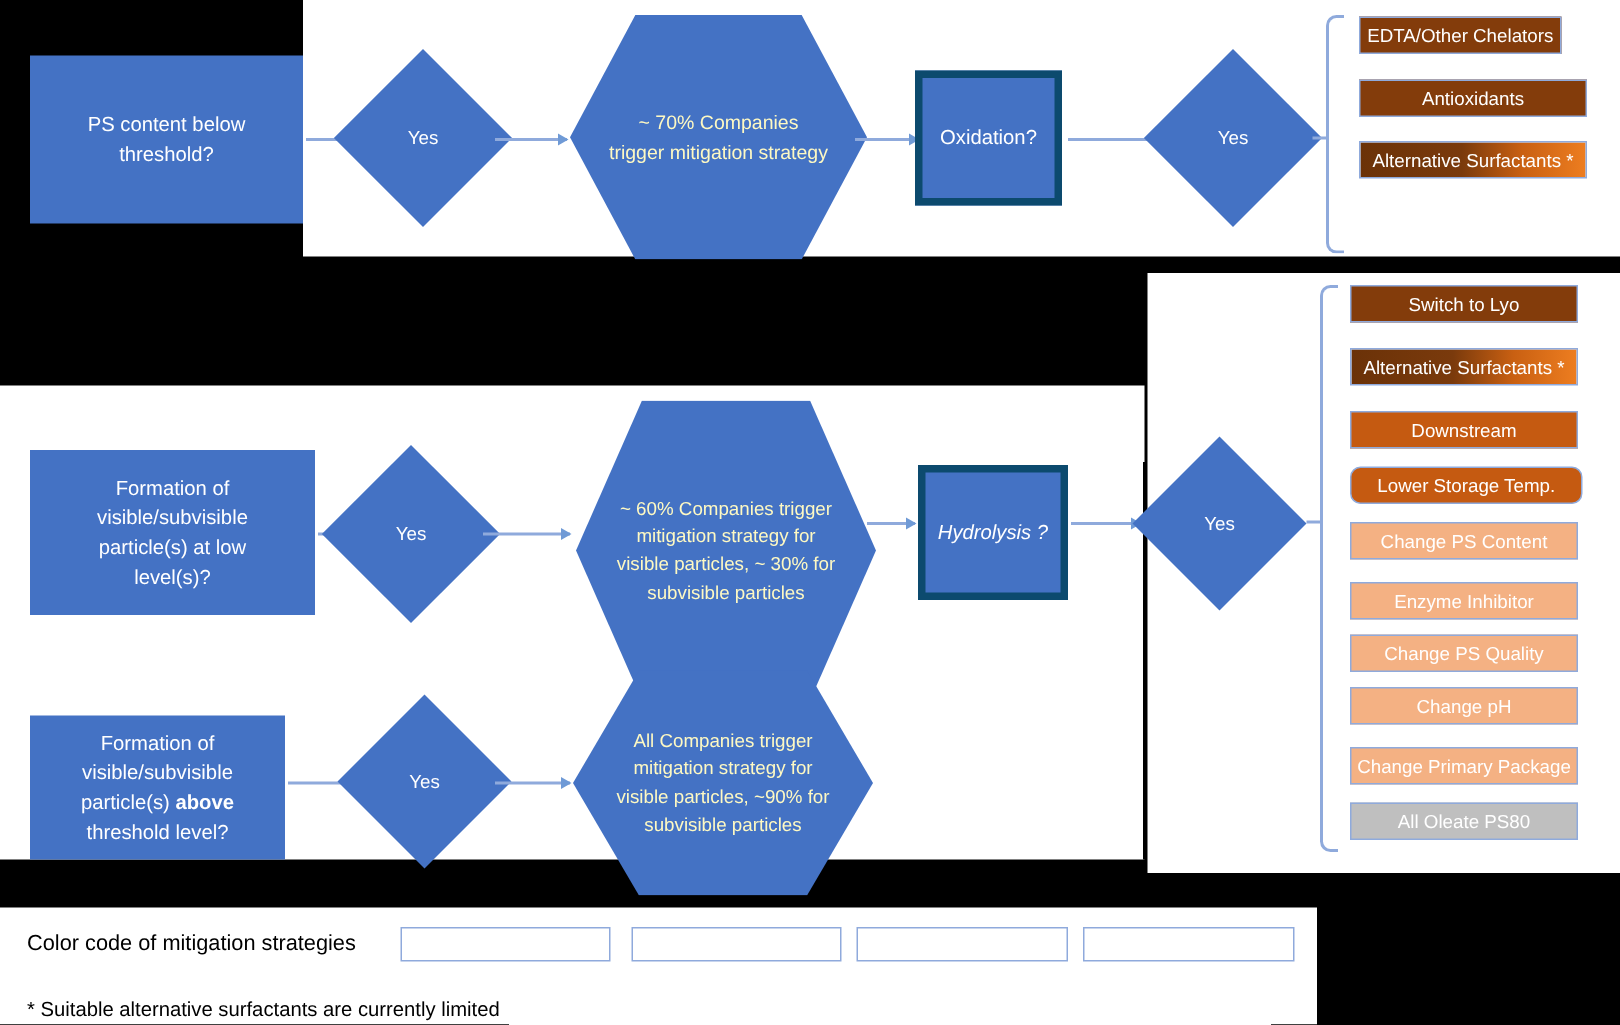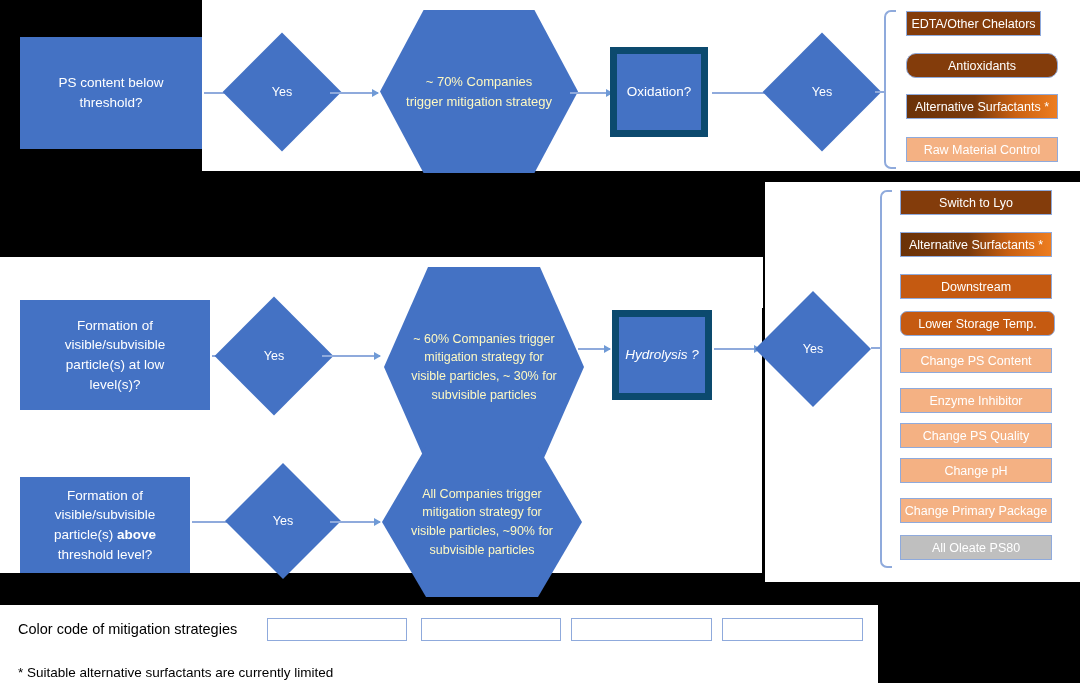--- a/index.html
+++ b/index.html
@@ -11,21 +11,21 @@
   #panel-mid   {left:765px; top:182px; width:315px; height:400px;}
   #panel-main  {left:0px;   top:257px; width:763px; height:316px;}
   #panel-legend{left:0px;   top:605px; width:878px; height:78px;}
 
   .layer{position:absolute;left:0;top:0;width:1080px;height:683px;}
 
   
   .pbox{position:absolute;background:#4472C4;color:#fff;display:flex;
         align-items:center;justify-content:center;text-align:center;
         font-size:13.5px;line-height:1.45;box-sizing:border-box;padding:4px 6px;}
-  .pbox.thin{border:7px solid #0c4a6e;justify-content:center;}
+  .pbox.thin{border:5px solid #0c4a6e;justify-content:center;}
 
   .diamond{position:absolute;display:flex;align-items:center;justify-content:center;}
   .diamond .dshape{position:absolute;left:0;top:0;width:100%;height:100%;
         background:#4472C4;transform:rotate(45deg);}
   .diamond .dlabel{position:relative;z-index:2;color:#fff;font-size:12.5px;}
 
   .hexa{position:absolute;background:#4472C4;color:#fef9c3;
         display:flex;align-items:center;justify-content:flex-end;text-align:center;
         font-size:13px;line-height:1.5;box-sizing:border-box;padding:0 26px;
         clip-path:polygon(22% 0%,78% 0%,100% 50%,78% 100%,22% 100%,0% 50%);}
@@ -94,28 +94,25 @@
     <span class="dshape"></span>
     <span class="dlabel">Yes</span>
   </div>
 
   <div class="brace" style="left:884px;top:10px;width:10px;height:155px;border-right:none;"></div>
   <div class="brace-tick" style="left:875px;top:91px;"></div>
 
   <div class="chip hi" style="left:906px;top:11px;width:135px;">
     <span>EDTA/Other Chelators</span>
     </div>
-  <div class="chip hi" style="left:906px;top:53px;width:152px;border-radius:10px;">
+  <div class="chip hi" style="left:906px;top:53px;width:152px;">
     <span>Antioxidants</span>
     </div>
   <div class="chip grad" style="left:906px;top:94px;width:152px;">
     <span>Alternative Surfactants *</span>
-    </div>
-  <div class="chip low" style="left:906px;top:137px;width:152px;">
-    <span>Raw Material Control</span>
     </div>
 
   <div class="pbox" style="left:20px;top:300px;width:190px;height:110px;flex-direction:column;">
     <span>Formation of</span>
     <span>visible/subvisible</span>
     <span>particle(s) at low</span>
     <span>level(s)?</span>
   </div>
   <div class="arrow" style="left:212px;top:355px;width:24px;"></div>
 

